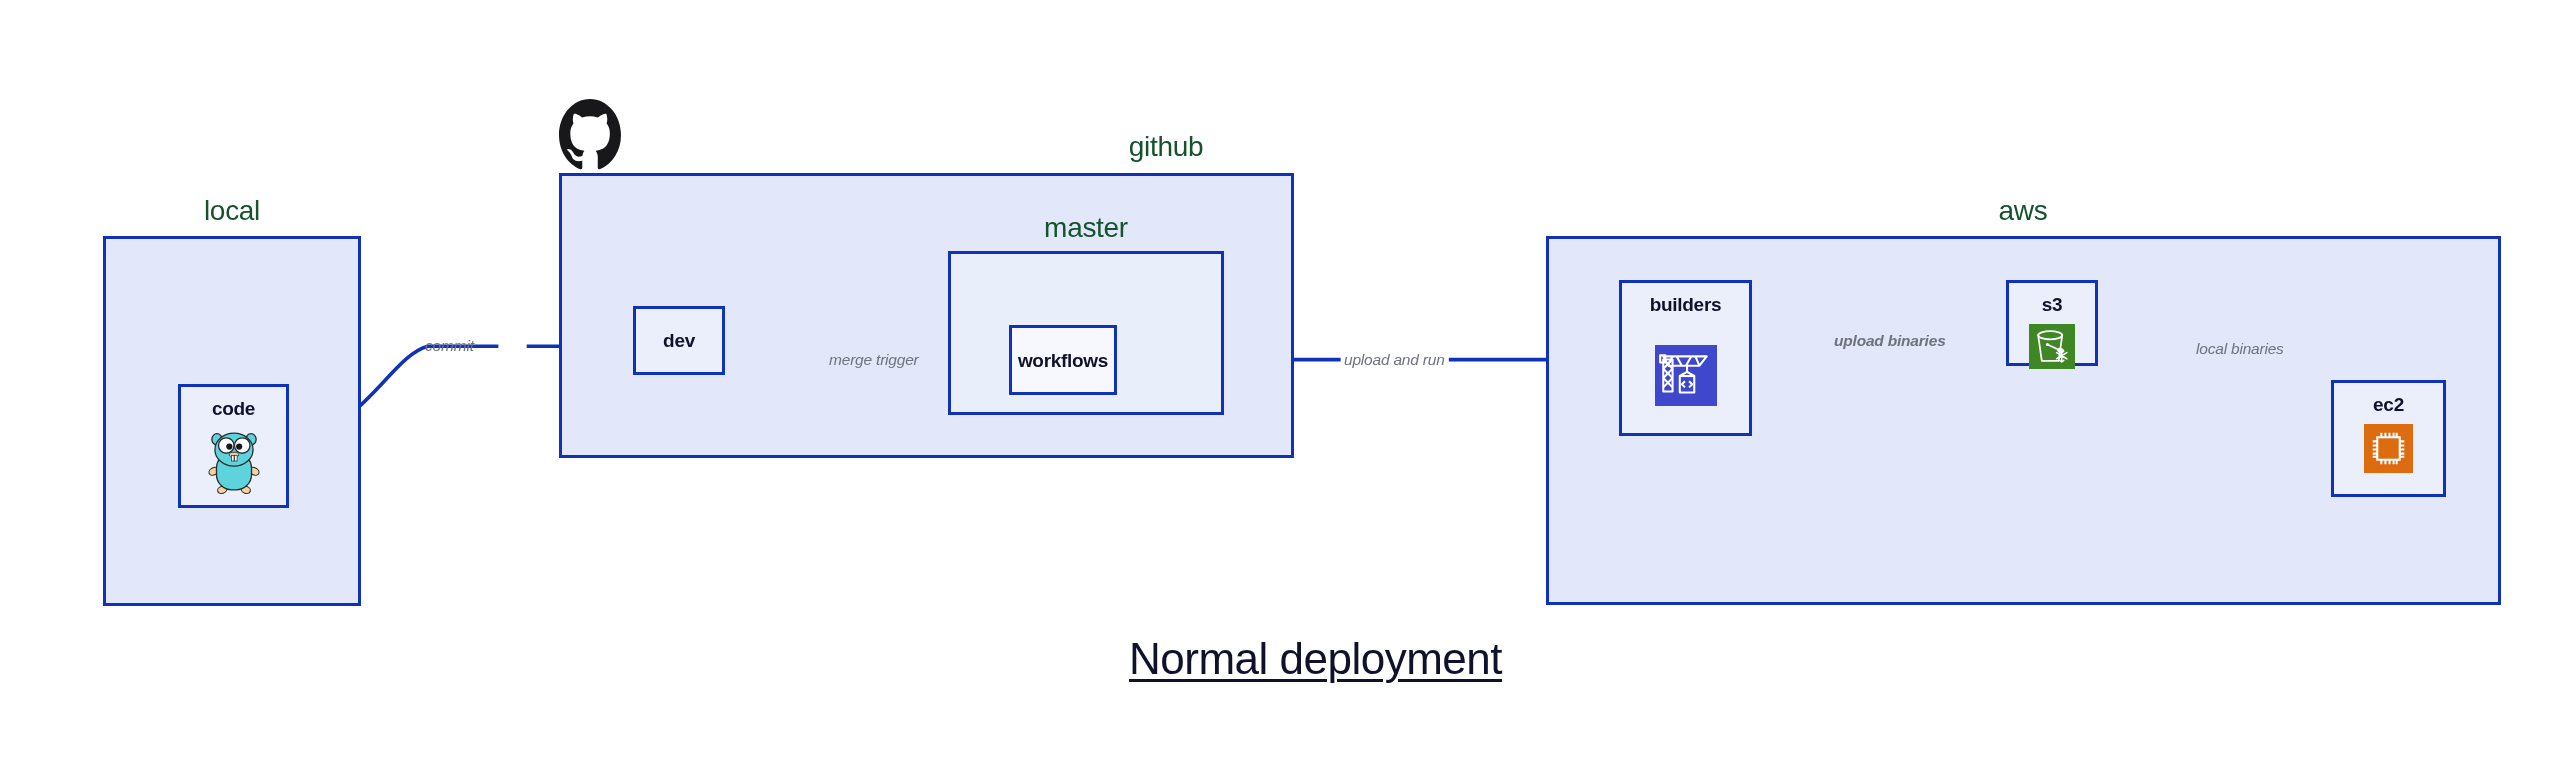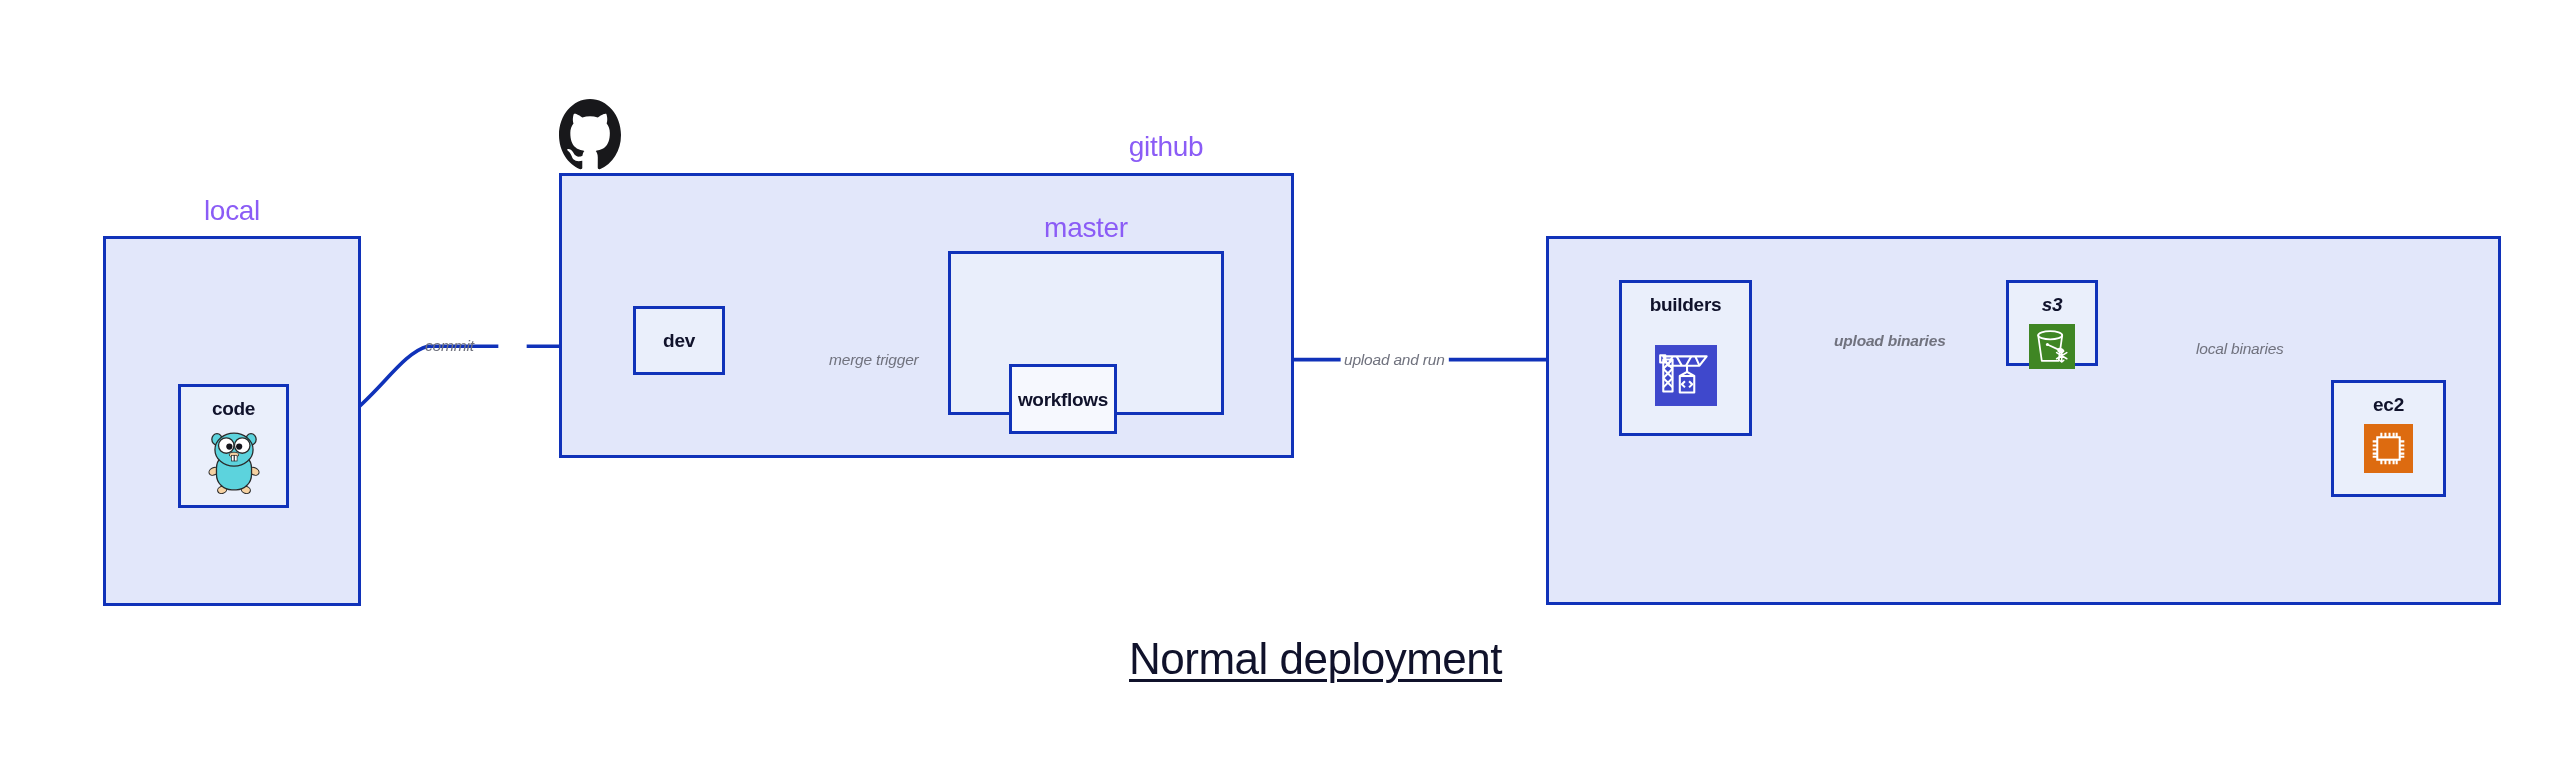--- a/index.html
+++ b/index.html
@@ -24,21 +24,21 @@
     position: absolute;
     background: #e2e7fa;
     border: 3.6px solid #1032b9;
     box-sizing: border-box;
   }
   .group-label {
     position: absolute;
     font-family: "Liberation Sans", sans-serif;
     font-size: 28px;
     font-weight: 400;
-    color: #8b5cf6;
+    color: #14532d;
     white-space: nowrap;
     letter-spacing: -0.3px;
   }
 
   
   .node {
     position: absolute;
     background: #eaeffb;
     border: 3.6px solid #1032b9;
     box-sizing: border-box;
@@ -190,24 +190,25 @@
   <div class="group-label" style="left:1037px; top:131px; width:258px; text-align:center;">github</div>
   <div class="group" style="left:559px; top:173px; width:735px; height:285px;"></div>
 
   <div class="node" style="left:633px; top:306px; width:92px; height:69px; padding-top:20.6px;">
     <div class="node-label">dev</div>
   </div>
 
   <div class="group-label" style="left:948px; top:212px; width:276px; text-align:center;">master</div>
   <div class="group sub" style="left:948px; top:251px; width:276px; height:164px;"></div>
 
-  <div class="node" style="left:1009px; top:325px; width:108px; height:70px; padding-top:21.6px; background:#f6f8fe;margin-top:39px;">
+  <div class="node" style="left:1009px; top:325px; width:108px; height:70px; padding-top:21.6px; background:#f6f8fe;">
     <div class="node-label">workflows</div>
   </div>
 
+  <div class="group-label" style="left:1894px; top:195px; width:258px; text-align:center;">aws</div>
   <div class="group" style="left:1546px; top:236px; width:955px; height:369px;"></div>
 
   <div class="node" style="left:1619px; top:280px; width:133px; height:156px;gap:21px;">
     <div class="node-label">builders</div>
     <div class="node-icon">
       <svg width="62" height="61" viewBox="0 0 120 118" xmlns="http://www.w3.org/2000/svg">
         <rect x="0" y="0" width="120" height="118" fill="#3f48cc"></rect>
         <g stroke="#ffffff" stroke-width="4" fill="none" stroke-linejoin="round">
 
           <rect x="16" y="28" width="18" height="62"></rect>
@@ -222,21 +223,21 @@
 
           <path d="M48 60 L62 52 L76 60 L76 92 L48 92 Z"></path>
           <path d="M48 60 L76 60"></path>
 
           <path d="M58 70 L52 76 L58 82 M66 70 L72 76 L66 82" stroke-width="4"></path>
         </g>
       </svg>
     </div>
   </div>
 
-  <div class="node" style="left:2006px; top:280px; width:92px; height:86px;font-style:italic;">
+  <div class="node" style="left:2006px; top:280px; width:92px; height:86px;">
     <div class="node-label">s3</div>
     <div class="node-icon">
       <svg width="46" height="45" viewBox="0 0 90 88" xmlns="http://www.w3.org/2000/svg">
         <rect x="0" y="0" width="90" height="88" fill="#3f8624"></rect>
         <g stroke="#ffffff" stroke-width="3.4" fill="none" stroke-linecap="round" stroke-linejoin="round">
 
           <path d="M18 22 L25 72 L58 72 L65 22"></path>
           <ellipse cx="41.5" cy="22" rx="23.5" ry="8"></ellipse>
 
           <path d="M36 40 L62 52"></path>

